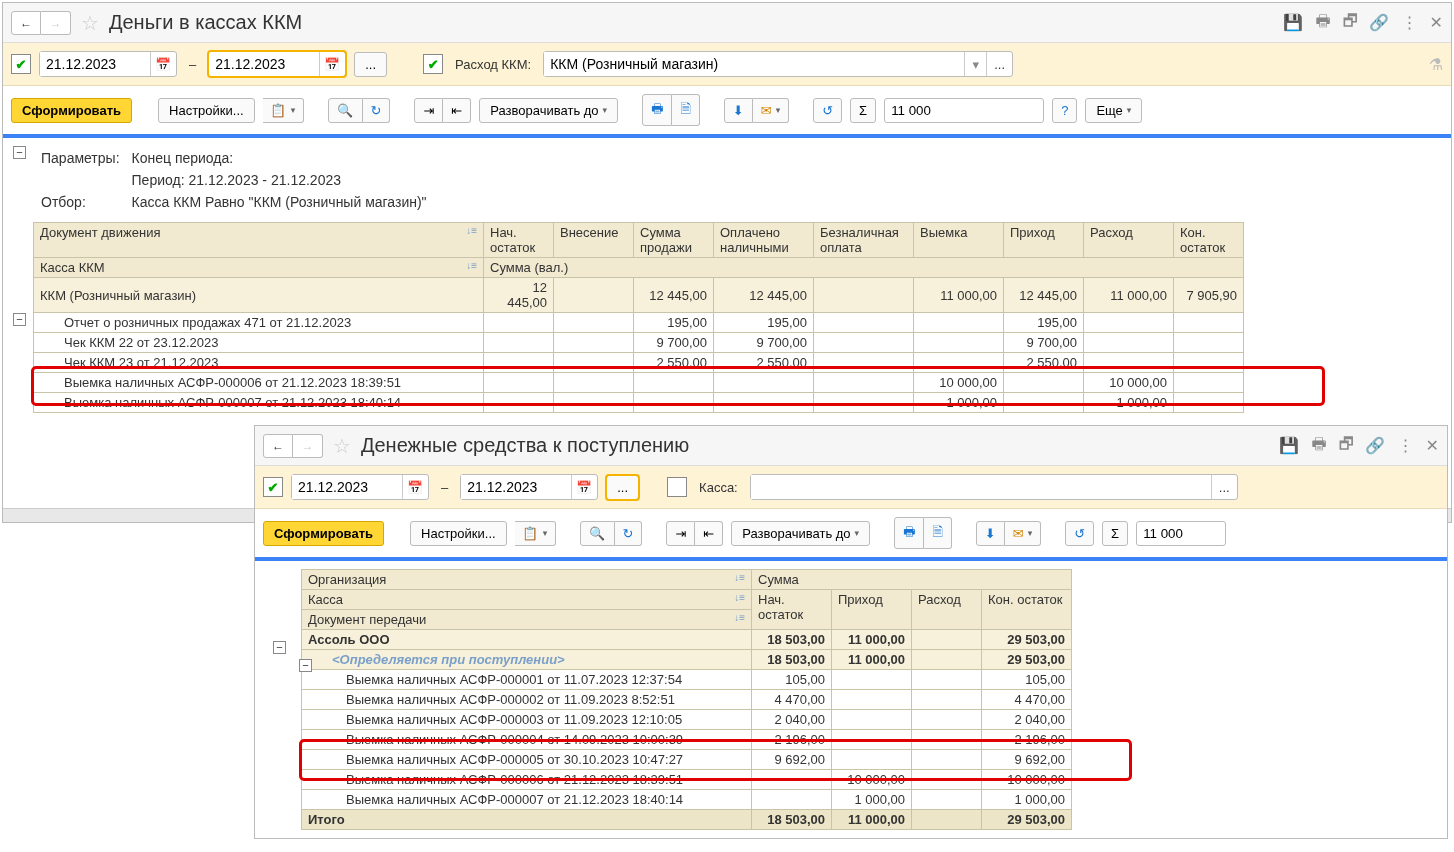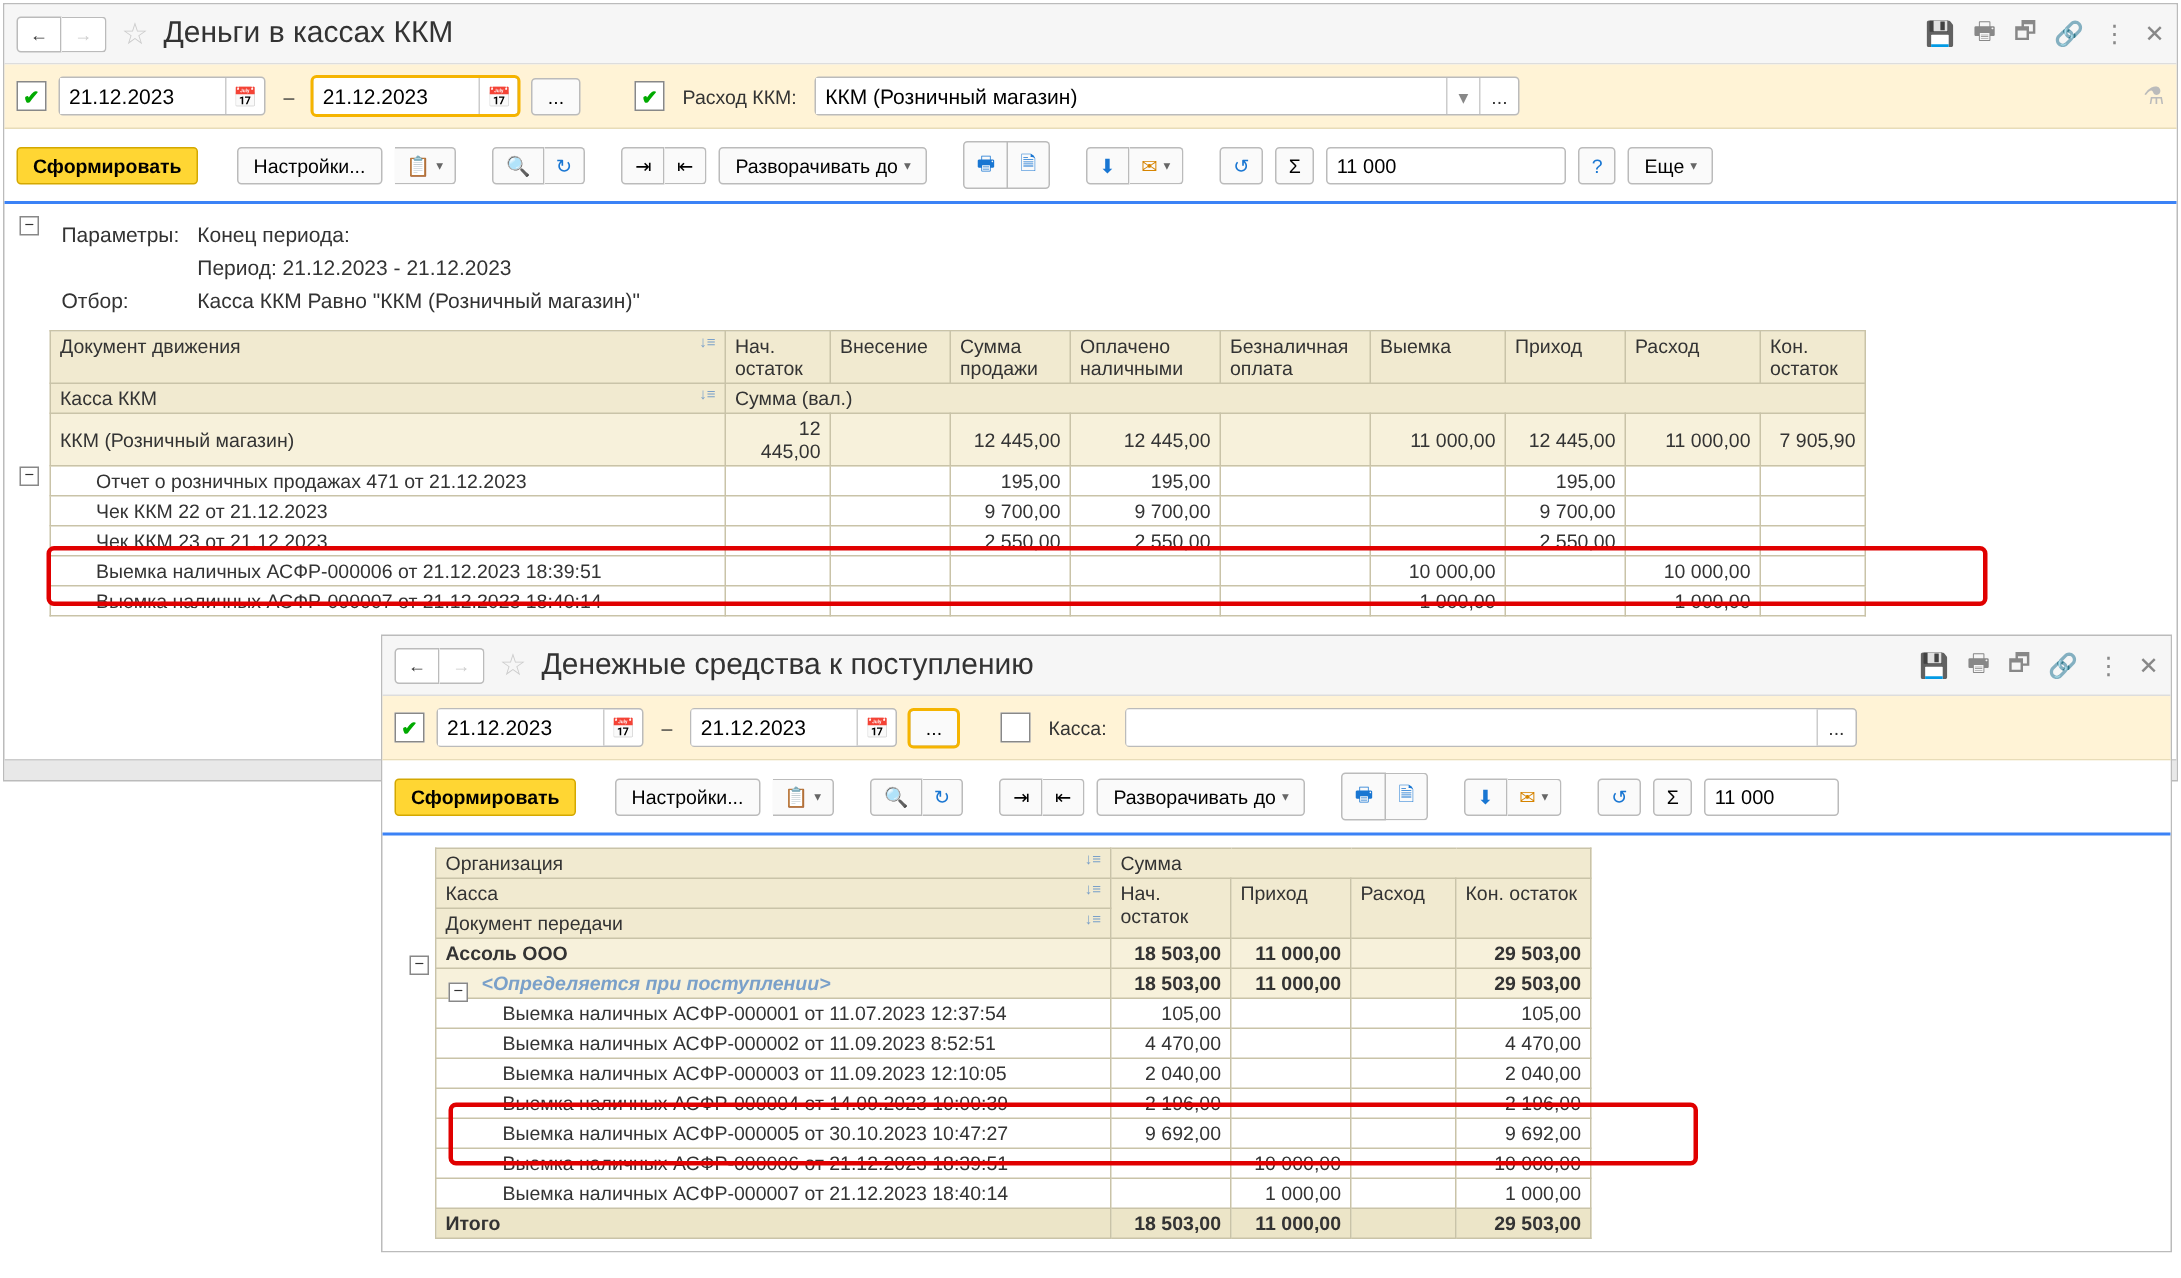--- a/index.html
+++ b/index.html
@@ -7,21 +7,21 @@
 .window { border: 1px solid #bbb; background: #fff; margin: 2px; }
 .titlebar { display: flex; align-items: center; padding: 6px 8px; background: #f6f6f6; border-bottom: 1px solid #ddd; }
 .nav-btn { width: 30px; height: 24px; border: 1px solid #bbb; background: #fff; display: flex; align-items: center; justify-content: center; cursor: pointer; font-size: 12px; }
 .nav-btn-left { border-radius: 3px 0 0 3px; }
 .nav-btn-right { border-radius: 0 3px 3px 0; border-left: none; }
 .star-icon { margin: 0 10px; color: #ccc; font-size: 20px; }
 .title { font-size: 20px; font-weight: normal; flex: 1; }
 .title-actions { display: flex; gap: 12px; align-items: center; }
 .title-act { color: #888; cursor: pointer; font-size: 16px; }
 .toolbar { display: flex; align-items: center; padding: 8px; gap: 8px; background: #fff3d6; border-bottom: 1px solid #e8dcb8; }
-.toolbar.white { background: #fff; border-bottom: 2px solid #3b82f6; }
+.toolbar.white { background: #fff; border-bottom: 4px solid #3b82f6; }
 .check { width: 20px; height: 20px; border: 1px solid #888; background: #fff; display: flex; align-items: center; justify-content: center; color: #0a0; font-weight: bold; }
 .date-input { display: flex; border: 1px solid #bbb; background: #fff; border-radius: 3px; }
 .date-input.yellow { outline: 2px solid #f5b400; outline-offset: -1px; }
 .date-input input { border: none; padding: 4px 6px; width: 110px; font-size: 14px; outline: none; }
 .date-cal { width: 26px; display: flex; align-items: center; justify-content: center; border-left: 1px solid #ccc; color: #888; }
 .dash { margin: 0 4px; }
 .btn { border: 1px solid #bbb; background: #fafafa; padding: 4px 10px; border-radius: 3px; cursor: pointer; font-size: 13px; display: flex; align-items: center; gap: 4px; }
 .btn.yellow { outline: 2px solid #f5b400; outline-offset: -1px; }
 .btn.primary { background: #ffd633; border-color: #d4a800; font-weight: bold; }
 .btn.icon { padding: 4px 8px; }
@@ -200,21 +200,21 @@
             <td class="num"></td>
             <td class="num">195,00</td>
             <td class="num">195,00</td>
             <td class="num"></td>
             <td class="num"></td>
             <td class="num">195,00</td>
             <td class="num"></td>
             <td class="num"></td>
           </tr>
           <tr>
-            <td class="indent1">Чек ККМ 22 от 21.12.2023</td>
+            <td class="indent1">Чек ККМ 22 от 23.12.2023</td>
             <td class="num"></td>
             <td class="num"></td>
             <td class="num">9 700,00</td>
             <td class="num">9 700,00</td>
             <td class="num"></td>
             <td class="num"></td>
             <td class="num">9 700,00</td>
             <td class="num"></td>
             <td class="num"></td>
           </tr>
@@ -330,21 +330,21 @@
       <button class="btn icon" style="color:#1976d2;">⬇</button>
       <button class="btn icon" style="color:#d68400;">✉ <span class="caret">▾</span></button>
     </div>
     <span style="width:8px"></span>
     <button class="btn icon" style="color:#1976d2;">↺</button>
     <button class="btn icon">Σ</button>
     <input class="find-inp" style="width: 90px;" value="11 000">
   </div>
 
   <div class="report" style="padding-left:34px;">
-    <table class="grid" style="margin-left:1px;">
+    <table class="grid" style="margin-left:12px;">
       <tbody>
           <tr>
         <th style="width:450px;"><span>Организация</span><span class="sort-ic">↓≡</span></th>
         <th colspan="4">Сумма</th>
       </tr>
       <tr>
         <th><span>Касса</span><span class="sort-ic">↓≡</span></th>
         <th rowspan="2" style="width:80px">Нач. остаток</th>
         <th rowspan="2" style="width:80px">Приход</th>
         <th rowspan="2" style="width:70px">Расход</th>

